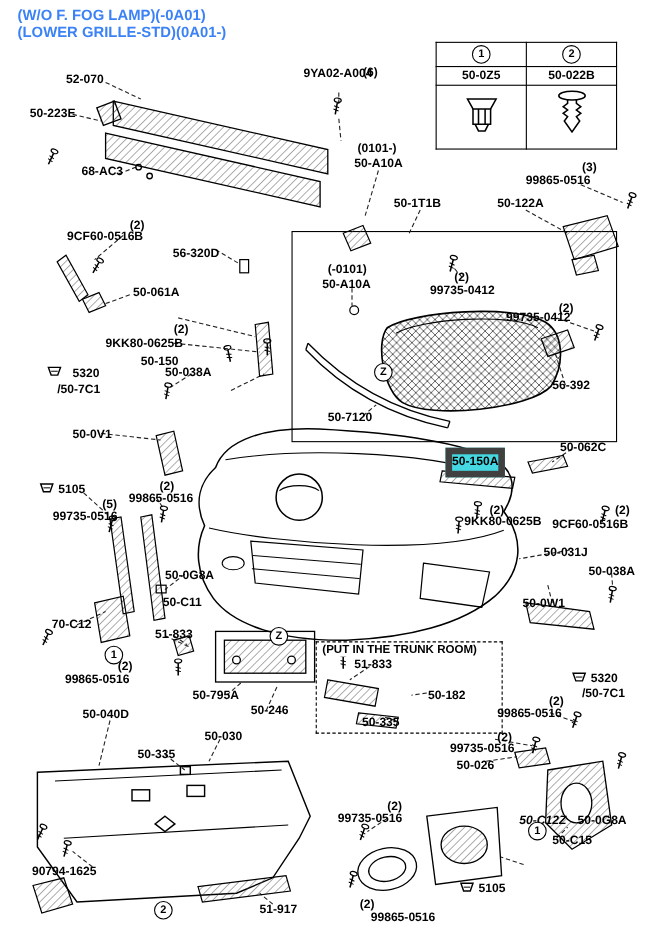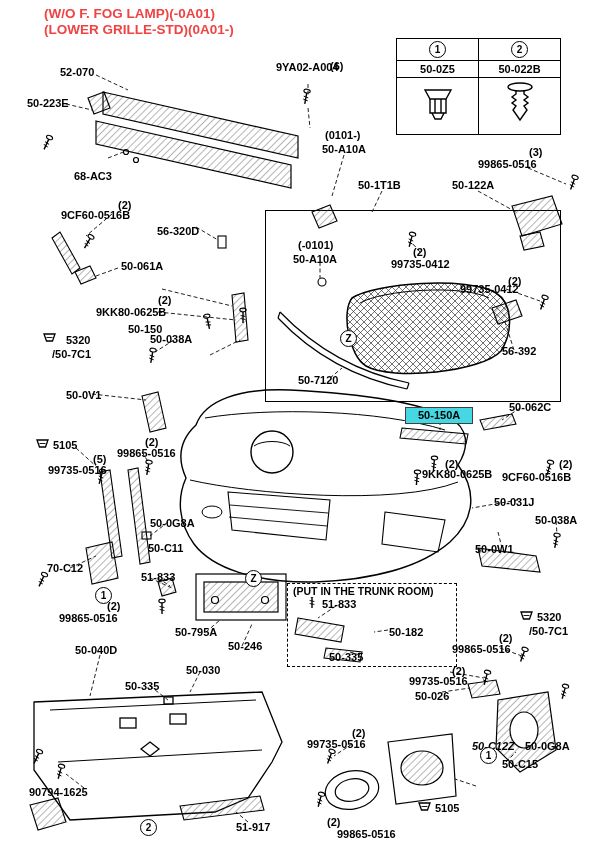--- a/index.html
+++ b/index.html
@@ -1,21 +1,21 @@
 <!DOCTYPE html>
 <html><head>
 <meta charset="utf-8">
 <style>
   html,body{margin:0;padding:0;background:#fff;}
   .canvas{position:relative;width:605px;height:850px;background:#fff;overflow:hidden;
           font-family:"Liberation Sans",sans-serif;}
   svg.art{position:absolute;left:0;top:0;z-index:1;}
-  .title-line{position:absolute;left:44px;font:bold 13.5px "Liberation Sans",sans-serif;color:#ef4444;z-index:2;white-space:nowrap;text-align:right;}
+  .title-line{position:absolute;left:16px;font:bold 13.5px "Liberation Sans",sans-serif;color:#3b82f6;z-index:2;white-space:nowrap;text-align:right;}
   .lbl{position:absolute;font:bold 11px/1.15 "Liberation Sans",sans-serif;color:#000;white-space:nowrap;z-index:2;}
-  .lbl.hl{background:#45d8e2;border:1px solid #404040;padding:1px 12px;z-index:3;}
+  .lbl.hl{background:#45d8e2;border:6px solid #404040;padding:1px 0;z-index:3;}
   .circ{position:absolute;width:15px;height:15px;border:1.6px solid #000;border-radius:50%;background:#fff;
         font:bold 10px "Liberation Sans",sans-serif;display:flex;align-items:center;justify-content:center;z-index:3;color:#000;}
   .grille-box{position:absolute;left:265px;top:210px;width:294px;height:190px;border:1.6px solid #000;z-index:0;background:transparent;}
   .trunk-box{position:absolute;left:287px;top:583px;width:168px;height:82px;border:1.8px dashed #000;z-index:2;}
   .trunk-note{position:absolute;left:291px;top:585px;font:bold 10.5px "Liberation Sans",sans-serif;background:#fff;padding:0 2px;z-index:3;white-space:nowrap;}
   table.fast{position:absolute;left:396px;top:38px;border-collapse:collapse;z-index:3;background:#fff;}
   table.fast td{border:1.6px solid #000;width:81px;text-align:center;font:bold 11px "Liberation Sans",sans-serif;color:#000;padding:2px 0;}
   table.fast td.img{height:52px;vertical-align:middle;}
   .circ-in{display:inline-flex;width:15px;height:15px;border:1.5px solid #000;border-radius:50%;
            align-items:center;justify-content:center;font:bold 10px "Liberation Sans",sans-serif;}
@@ -264,21 +264,21 @@
       <use href="#clip" transform="translate(44,334)"></use>
       <use href="#clip" transform="translate(37,440)"></use>
       <use href="#clip" transform="translate(521,612)"></use>
       <use href="#clip" transform="translate(419,803)"></use>
     </g>
   </svg>
 <div class="lbl" style="left: 60px; top: 66px;">52-070</div>
     <div class="lbl" style="left: 330px; top: 60px;">(6)</div>
     <div class="lbl" style="left: 276px; top: 61px;">9YA02-A004</div>
     <div class="lbl" style="left: 27px; top: 97px;">50-223E</div>
-    <div class="lbl" style="left: 74px; top: 150px; margin-top: 20px;">68-AC3</div>
+    <div class="lbl" style="left: 74px; top: 150px;">68-AC3</div>
     <div class="lbl" style="left: 325px; top: 129px;">(0101-)</div>
     <div class="lbl" style="left: 322px; top: 143px;">50-A10A</div>
     <div class="lbl" style="left: 358px; top: 179px;">50-1T1B</div>
     <div class="lbl" style="left: 452px; top: 179px;">50-122A</div>
     <div class="lbl" style="left: 529px; top: 146px;">(3)</div>
     <div class="lbl" style="left: 478px; top: 158px;">99865-0516</div>
     <div class="lbl" style="left: 118px; top: 199px;">(2)</div>
     <div class="lbl" style="left: 61px; top: 209px;">9CF60-0516B</div>
     <div class="lbl" style="left: 157px; top: 213px; margin-top: 12px;">56-320D</div>
     <div class="lbl" style="left: 121px; top: 260px;">50-061A</div>

